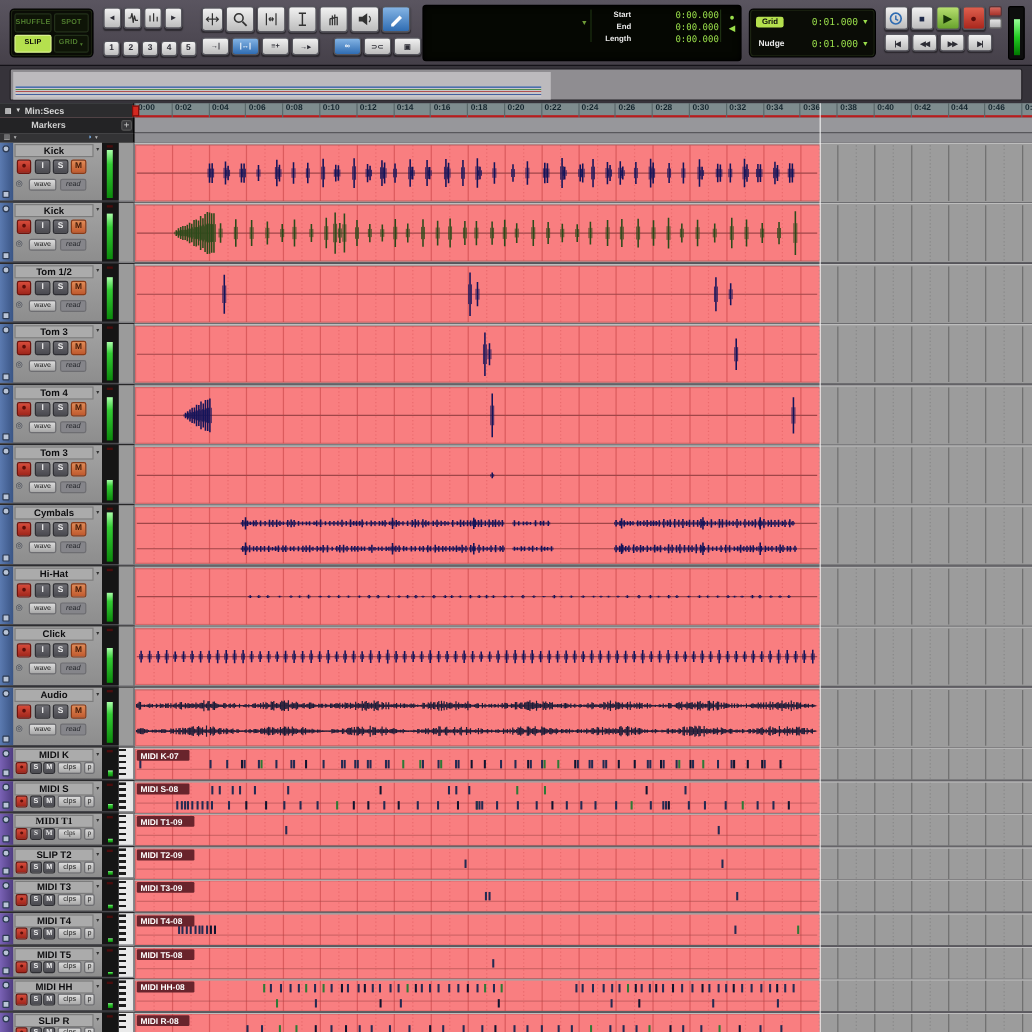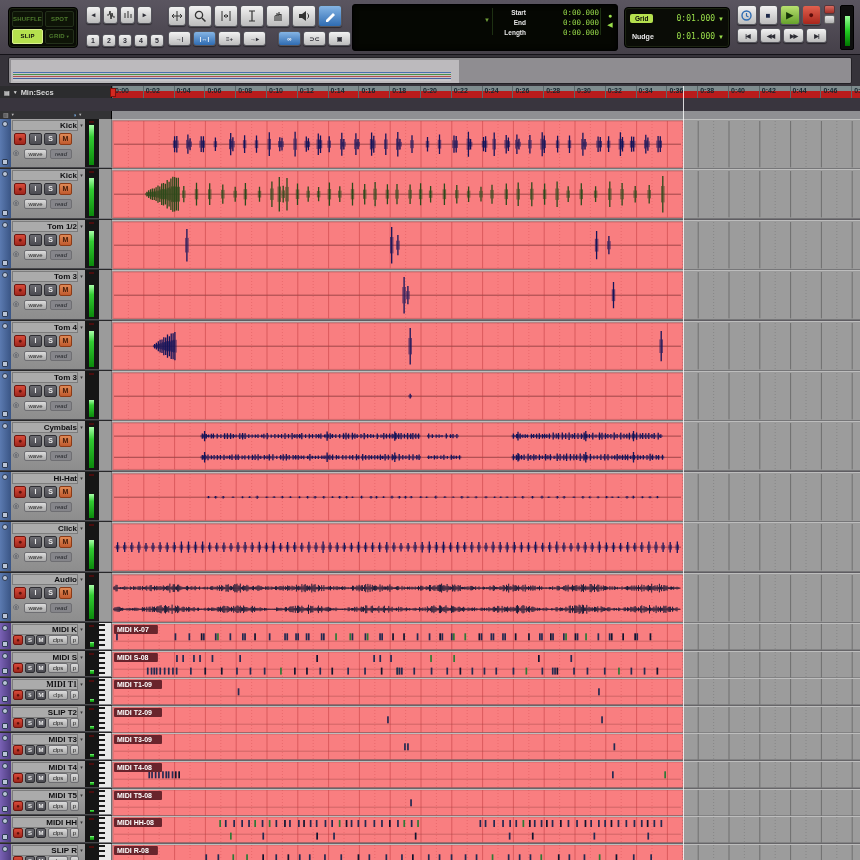--- a/index.html
+++ b/index.html
@@ -72,21 +72,21 @@
   
   #universe{position:absolute;left:0;top:55px;width:860px;height:31px;background:#36333a}
   #universe-panel{position:absolute;left:8px;top:2px;width:844px;height:27px;background:#8f8d91;
     border:1px solid #232126;border-radius:2px}
   #universe-view{position:absolute;left:2px;top:2px;width:448px;height:23px;background:#bcbabd}
   .u-lines{position:absolute;left:2px;bottom:2px;width:438px;height:9px;
     background:linear-gradient(180deg,#4a6fae 0 1px,#c8c6c9 1px 2px,#4a8f4a 2px 3px,#c8c6c9 3px 4px,
       #b05050 4px 5px,#c8c6c9 5px 6px,#44609e 6px 7px,#c8c6c9 7px 9px)}
 
   
-  #rulerRow{position:absolute;left:0;top:86px;width:860px;height:12px;background:#7e8c8e;border-bottom:7px solid #b91c1c}
+  #rulerRow{position:absolute;left:0;top:86px;width:860px;height:12px;background:#7e8c8e;border-bottom:2px solid #b91c1c}
   #ruler-unit{position:absolute;left:0;top:0;width:112px;height:12px;background:#2c2c2e;color:#d8d8d8;
     font-size:7.5px;font-weight:bold;display:flex;align-items:center;gap:3px;padding-left:4px;border-right:1px solid #111}
   .tickcell{position:absolute;top:0;height:12px;border-left:1px solid #5a686a;font-size:7px;font-weight:bold;
     color:#15262e;padding:1px 0 0 2px}
   #playhead{position:absolute;left:110px;top:88px;width:6px;height:9px;background:#d42820;border:1px solid #7e100c;z-index:40}
   #markersRow{position:absolute;left:0;top:98px;width:860px;height:13px;background:#97979b;border-bottom:1px solid #58585c}
   #markers-cell{position:absolute;left:0;top:0;width:112px;height:13px;background:#232325;color:#cfcfcf;
     font-size:7.5px;font-weight:bold;display:flex;align-items:center;padding-left:26px;border-right:1px solid #000}
   #marker-add{position:absolute;left:101px;top:2px;width:9px;height:9px;background:#3a3a3c;border:1px solid #555;
     color:#cfcfcf;font-size:8px;line-height:7px;text-align:center;border-radius:2px}
@@ -96,21 +96,21 @@
   #listHdr-cell span{font-size:6px;color:#b8b8b8;line-height:6px}
   #listHdr-cell .clk{color:#7ab0e8;margin-left:56px}
 
   
   #leftRail{position:absolute;left:0;top:119px;width:112px;height:741px;background:#28282a}
   .trk{position:absolute;left:0;width:85px;background:linear-gradient(#a4a4a4,#8d8d8d);border-bottom:1px solid #48484c}
   .strip{position:absolute;left:0;top:0;bottom:0;width:11px;background:linear-gradient(90deg,#5b7ab0,#3a5585)}
   .trk.midi .strip{background:linear-gradient(90deg,#7a62b5,#4e3c80)}
   .sdot{position:absolute;left:2px;width:6px;height:6px;border-radius:50%;background:#b9c4d6;border:1px solid #2c3a52}
   .tname{position:absolute;left:12px;top:1px;right:7px;height:11px;background:#ababab;border:1px solid #7c7c7c;
-    font-size:8px;font-weight:bold;color:#0e0e10;text-align:right;line-height:10px;overflow:hidden}
+    font-size:8px;font-weight:bold;color:#0e0e10;text-align:center;line-height:10px;overflow:hidden}
   .tdrop{position:absolute;right:0;top:1px;width:7px;height:11px;font-size:5px;color:#333;text-align:center;line-height:11px}
   .tbtn{position:absolute;border-radius:2px;font-weight:bold;text-align:center;
     background:linear-gradient(#6c6c72,#4a4a50);border:1px solid #2e2e33;color:#ececec}
   .tbtn.rec{background:linear-gradient(#d84b3a,#9e261c);border-color:#6e140e;color:#5c0f0a}
   .tbtn.mute-on{background:linear-gradient(#e08a56,#c05a2e);border-color:#8a3a16;color:#401a08}
   .chip{position:absolute;border-radius:2px;font-size:6px;text-align:center;
     background:linear-gradient(#dcdcdc,#a9a9a9);border:1px solid #6e6e72;color:#222}
   .chip.readc{background:#85858a;color:#24262b;font-style:italic}
   .autoic{position:absolute;font-size:7px;color:#3c4250}
   .meterbox{position:absolute;left:85px;width:14px;background:#151515;border-bottom:1px solid #48484c}
@@ -316,20 +316,26 @@
       <div class="tickcell" style="left: 635.6px; width: 30.8px;">0:34</div>
       <div class="tickcell" style="left: 666.4px; width: 30.8px;">0:36</div>
       <div class="tickcell" style="left: 697.2px; width: 30.8px;">0:38</div>
       <div class="tickcell" style="left: 728px; width: 30.8px;">0:40</div>
       <div class="tickcell" style="left: 758.8px; width: 30.8px;">0:42</div>
       <div class="tickcell" style="left: 789.6px; width: 30.8px;">0:44</div>
       <div class="tickcell" style="left: 820.4px; width: 30.8px;">0:46</div>
       <div class="tickcell" style="left: 851.2px; width: 30.8px;">0:48</div>
     </div>
   <div id="playhead"></div>
+  <div id="markersRow">
+    <div id="markers-cell">
+        <span>Markers</span>
+      </div>
+    <div id="marker-add">+</div>
+  </div>
   <div id="listHdr">
     <div id="listHdr-cell">
       <span>▥</span>
       <span style="font-size:4px">▼</span>
       <span class="clk">◑</span>
       <span style="font-size:4px">▼</span>
     </div>
   </div>
 
   <div id="leftRail"></div>

